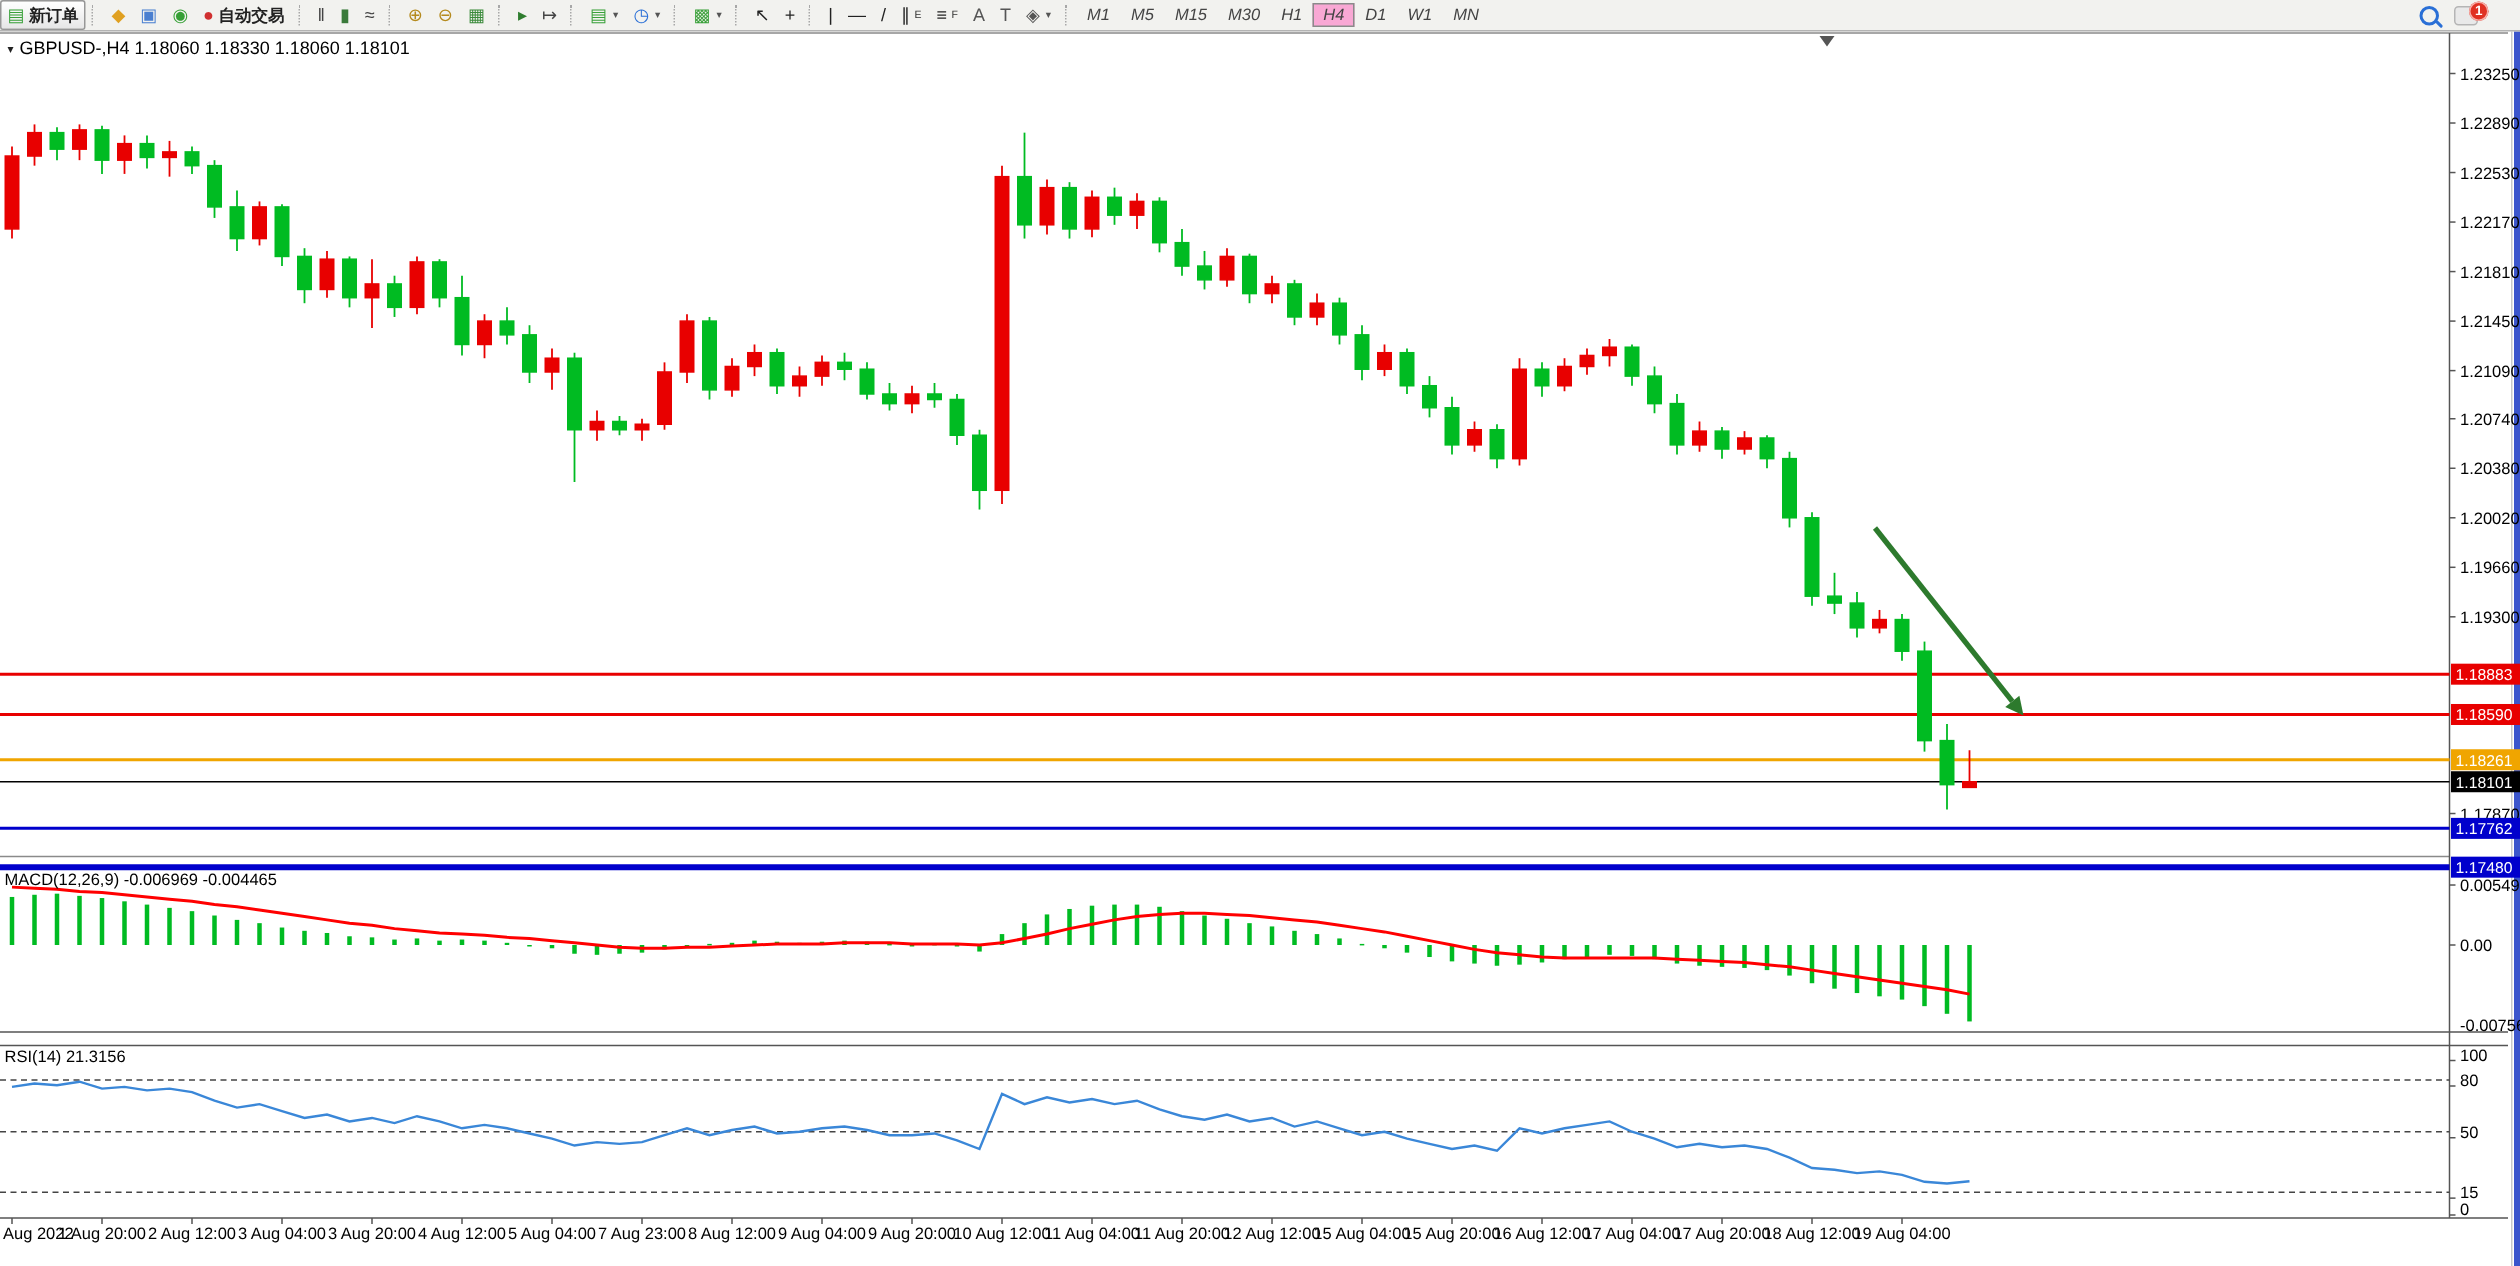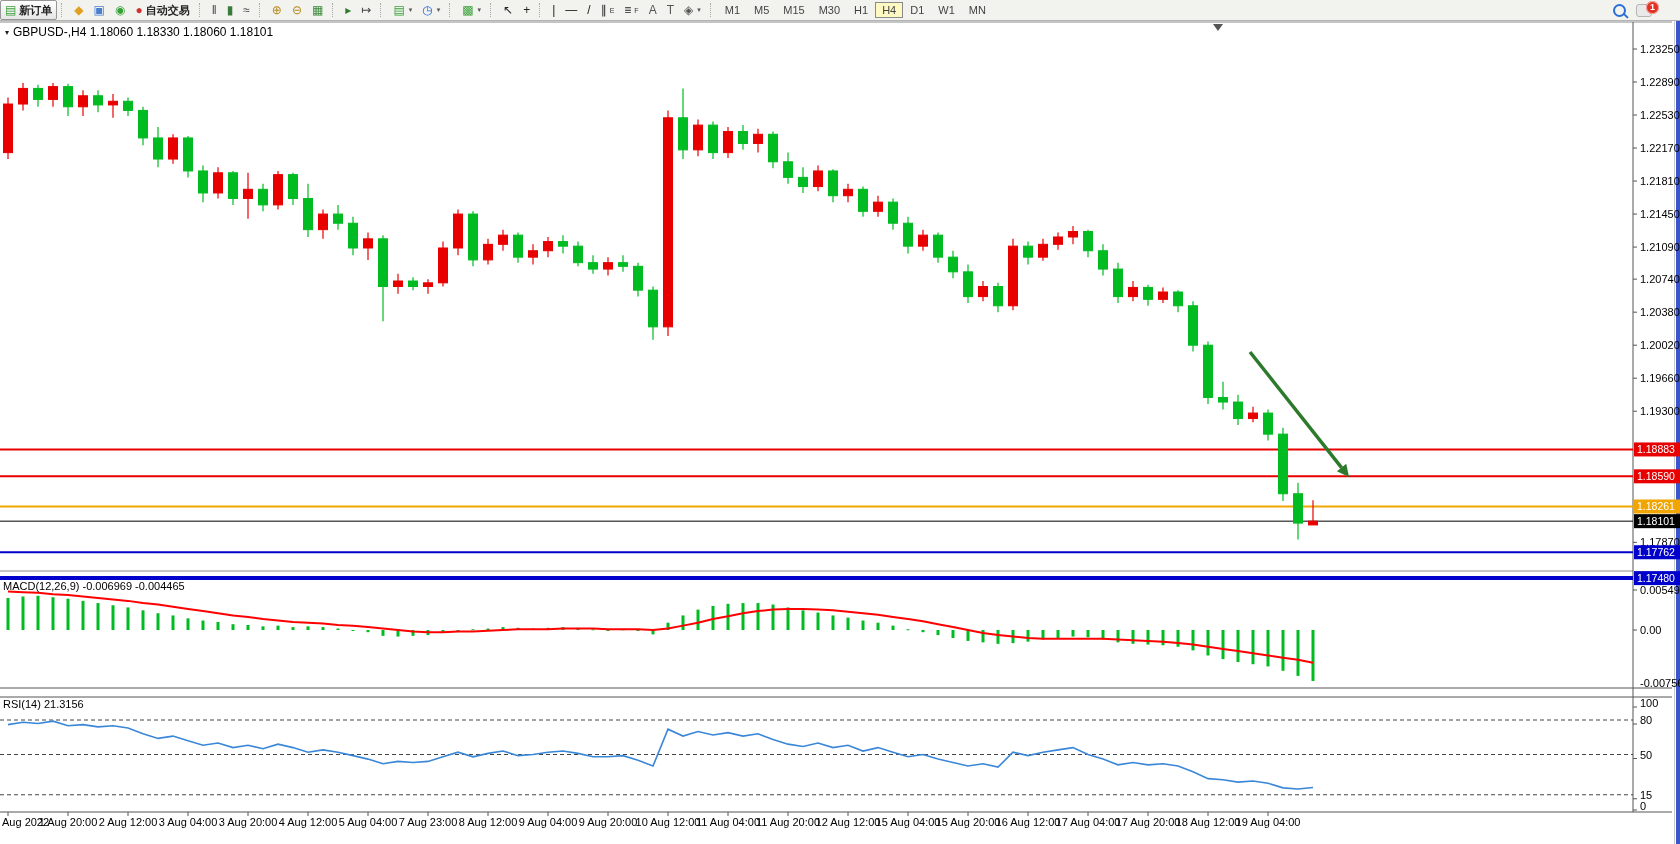--- a/index.html
+++ b/index.html
@@ -13,22 +13,22 @@
     background:#f2f2ef;border-bottom:1px solid #b3b3b3;
     display:flex;align-items:center;font-size:11px;color:#333;z-index:5;
   }
   .sep{width:4px;height:14px;border-left:1px dotted #a8a8a8;margin:0 3px 0 4px;}
   .tbtn{display:flex;align-items:center;gap:3px;padding:1px 4px;height:16px;
         border:1px solid transparent;border-radius:2px;white-space:nowrap;}
   .tbtn.bordered{border:1px solid #979797;background:linear-gradient(#ffffff,#e6e6e6);}
   .glyph{font-size:12px;line-height:14px;}
   .tlabel{color:#222;font-weight:bold;}
   .dd{font-size:7px;color:#555;margin-left:1px;}
-  .tf{padding:1px 6px;color:#444;border:1px solid transparent;}
-  .tf.active{border:1px solid #8a8a8a;background:#fef9c3;}
+  .tf{padding:1px 6px;color:#444;border:1px solid transparent;font-style:italic;}
+  .tf.active{border:1px solid #8a8a8a;background:#f9a8d4;}
   #tb-right{margin-left:auto;display:flex;align-items:center;gap:10px;padding-right:28px;}
   .lens{width:9px;height:9px;border:2px solid #2a6fd6;border-radius:50%;position:relative;display:inline-block;}
   .lens::after{content:"";position:absolute;width:6px;height:2px;background:#2a6fd6;
                transform:rotate(45deg);right:-5px;bottom:-2px;border-radius:1px;}
   .bubble{width:14px;height:11px;background:#e9e9e9;border:1px solid #b5b5b5;border-radius:3px;
           position:relative;display:inline-block;}
   .nbadge{position:absolute;top:-4px;right:-8px;min-width:13px;height:13px;border-radius:50%;
           background:#e03123;color:#fff;font-size:9px;font-weight:bold;text-align:center;
           line-height:13px;box-shadow:0 0 0 1px #f6b0aa inset;}
   

